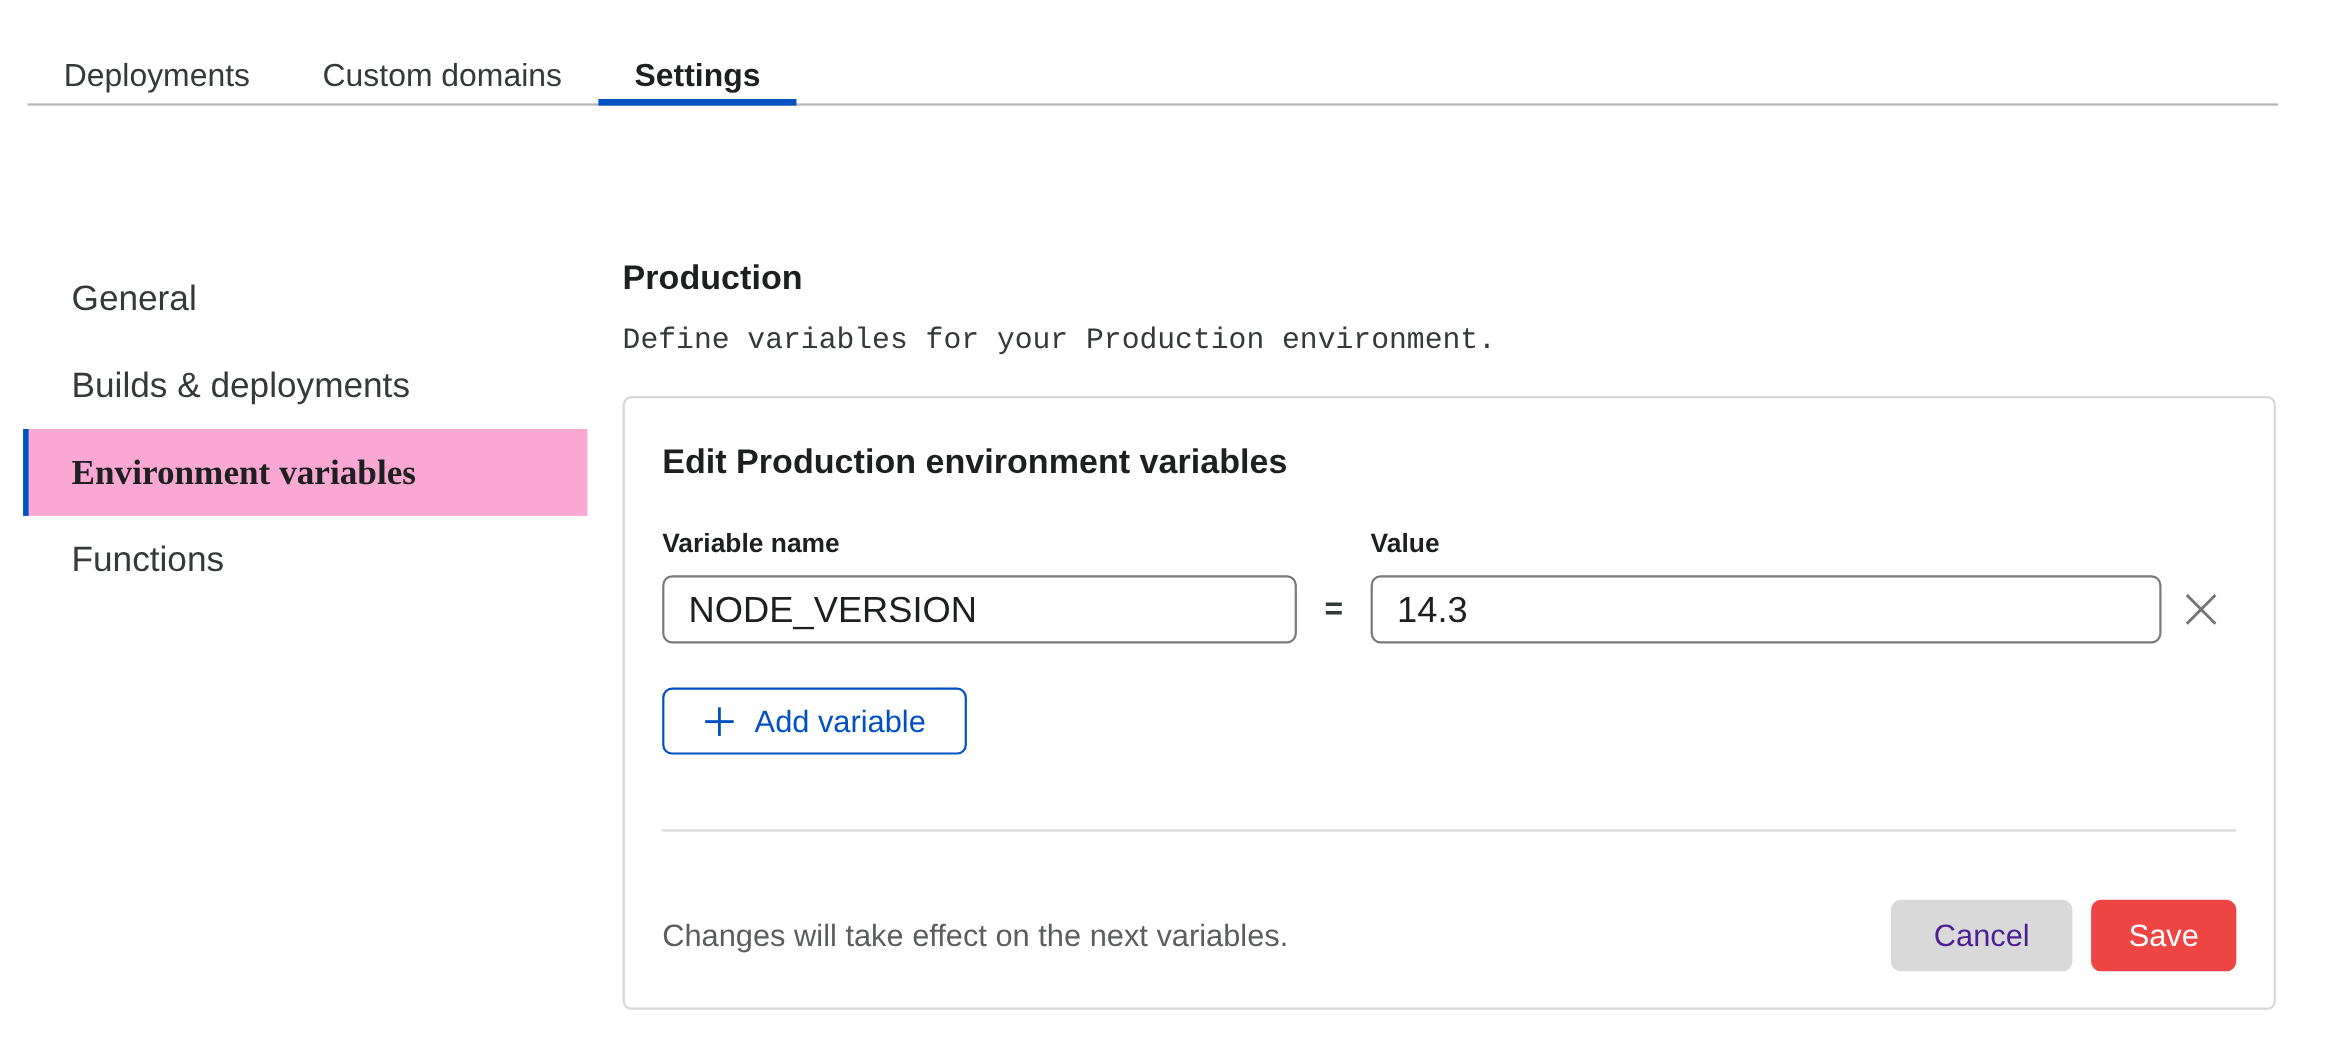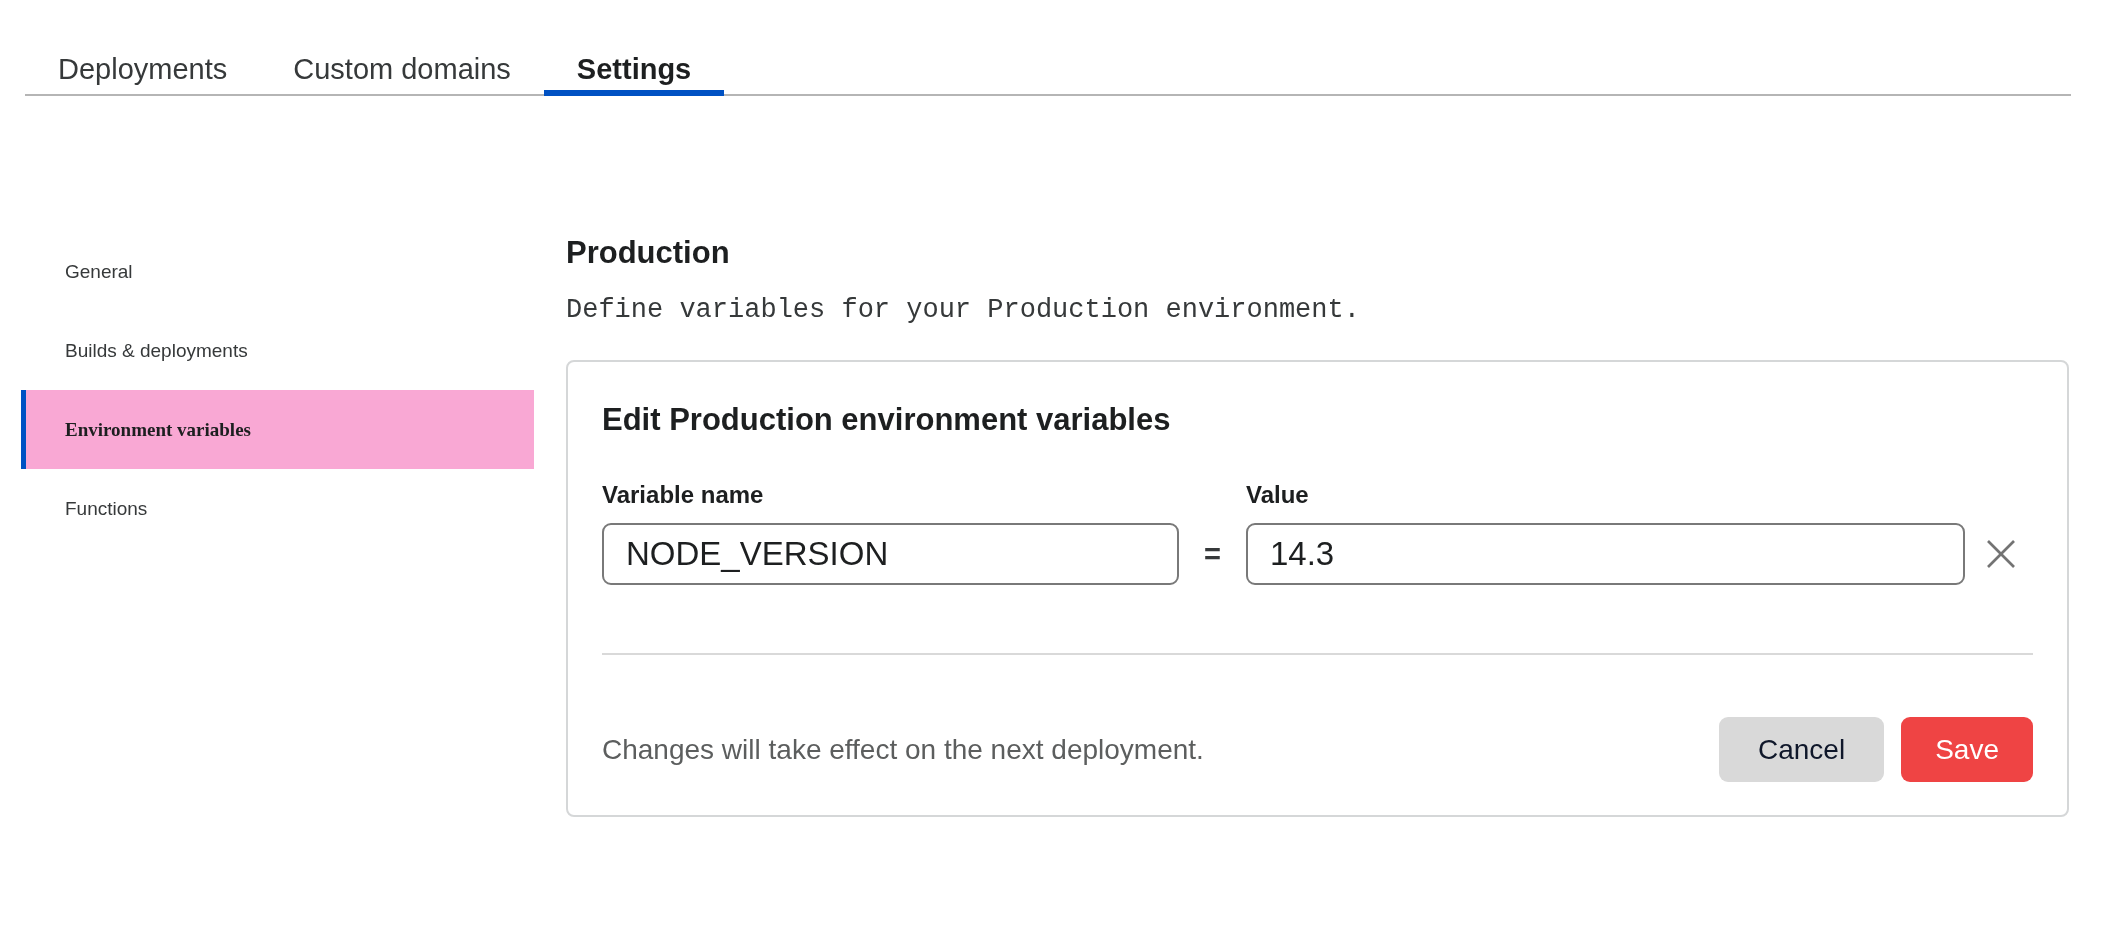--- a/index.html
+++ b/index.html
@@ -46,21 +46,21 @@
     width:541px;
     flex:0 0 541px;
     padding-top:136px;
   }
   .side-item {
     height:79px;
     display:flex; align-items:center;
     margin-left:-4px;
     border-left:5px solid transparent;
     padding-left:39px;
-    font-size:19px;
+    font-size:32px;
     color:#36393a;
     cursor:pointer;
     width:513px;
   }
   .side-item.active {
     background:#f9a8d4;
     border-left-color:#0051c3;
     color:#1d1f20;
     font-weight:700;
     font-family:Liberation Serif, serif;
@@ -180,21 +180,21 @@
     height:65px;
     border:none;
     border-radius:9px;
     font-family:"Liberation Sans", sans-serif;
     font-size:28px;
     cursor:pointer;
     display:inline-flex; align-items:center; justify-content:center;
   }
   .btn-cancel {
     background:#d9d9d9;
-    color:#0f172a;
+    color:#4c1d95;
     padding:0 39px;
   }
   .btn-save {
     background:#ef4444;
     color:#ffffff;
     padding:12px 34px;
   }
 </style>
 </head>
 <body>
@@ -235,25 +235,32 @@
           <div class="remove-cell">
             <button class="remove-btn">
               <svg width="34" height="34" viewBox="0 0 34 34">
                 <line x1="4" y1="4" x2="30" y2="30" stroke="#737373" stroke-width="2.6"></line>
                 <line x1="30" y1="4" x2="4" y2="30" stroke="#737373" stroke-width="2.6"></line>
               </svg>
             </button>
           </div>
         </div>
 
+        <button class="add-btn">
+          <svg width="30" height="30" viewBox="0 0 30 30">
+            <line x1="15" y1="2" x2="15" y2="28" stroke="#0051c3" stroke-width="2.6"></line>
+            <line x1="2" y1="15" x2="28" y2="15" stroke="#0051c3" stroke-width="2.6"></line>
+          </svg>
+          <span>Add variable</span>
+        </button>
 
         <hr class="card-divider">
 
         <div class="card-footer">
-          <span class="footer-note">Changes will take effect on the next deployment.</span>
+          <span class="footer-note">Changes will take effect on the next variables.</span>
           <div class="footer-actions">
             <button class="btn btn-cancel">Cancel</button>
             <button class="btn btn-save">Save</button>
           </div>
         </div>
       </div>
     </section>
   </div>
 </div>
 

